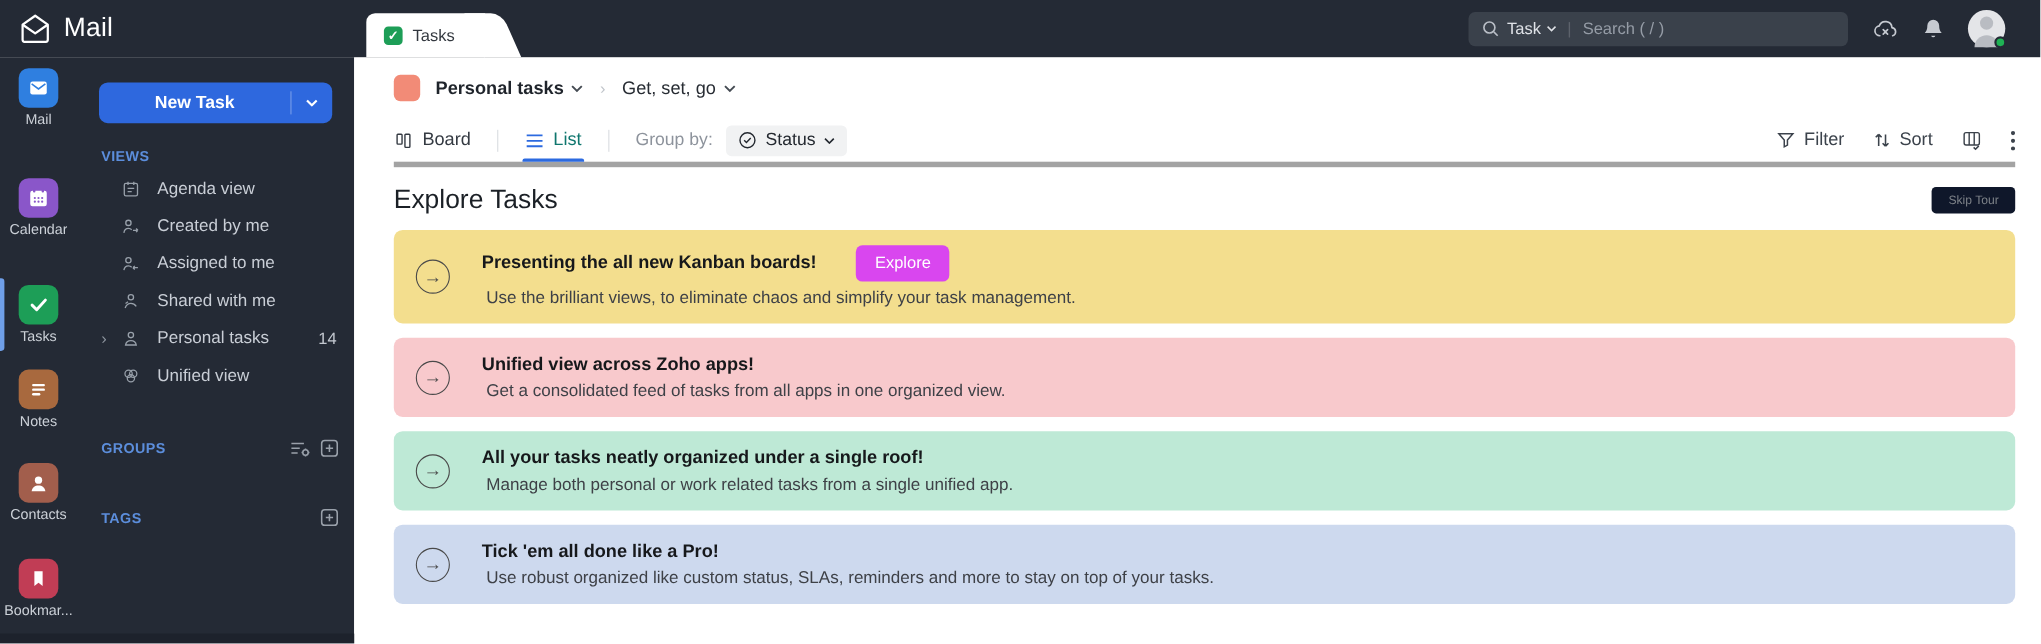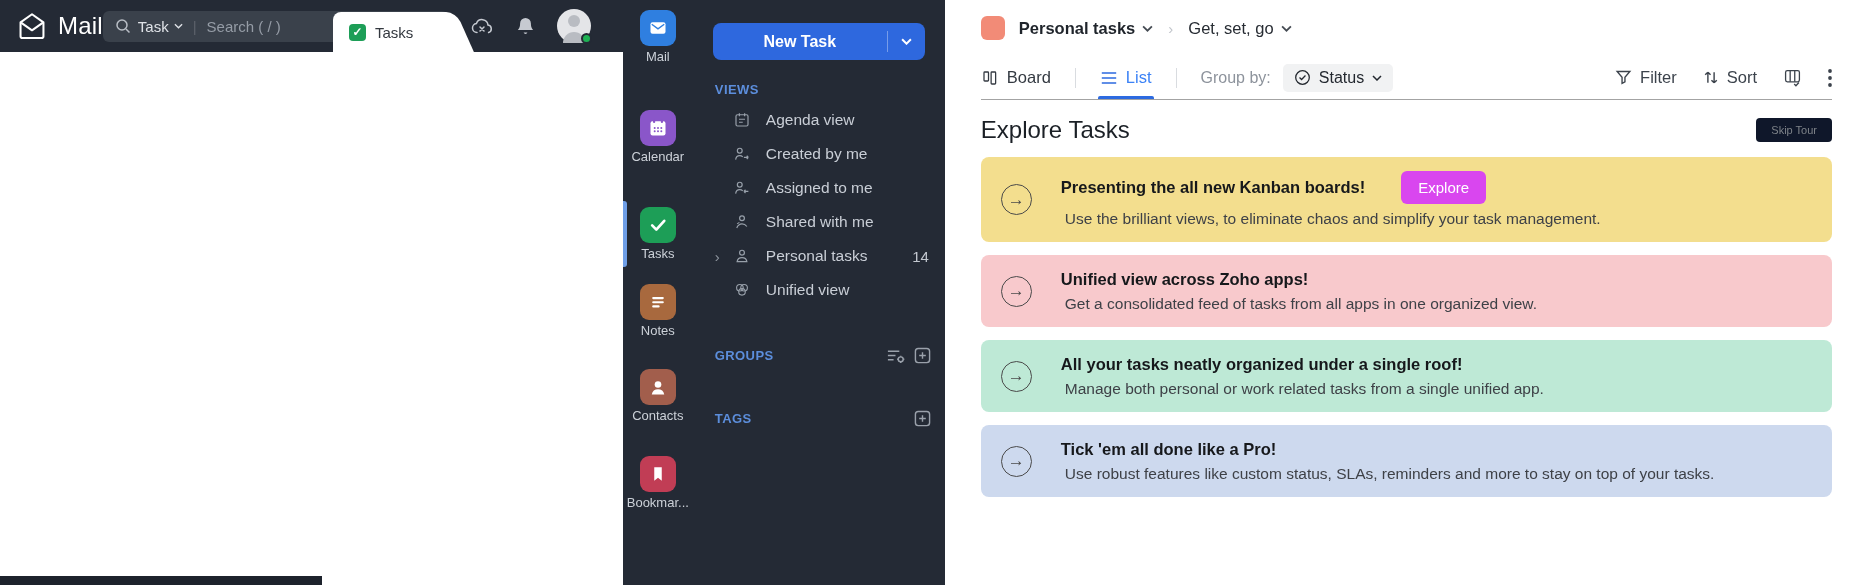--- a/index.html
+++ b/index.html
@@ -1,18 +1,18 @@
 <!DOCTYPE html>
 <html><head>
 <meta charset="utf-8">
 <style>
   * { margin:0; padding:0; box-sizing:border-box; }
   html,body { width:1855px; height:585px; overflow:hidden; }
   body { font-family:"Liberation Sans", sans-serif; background:#fff; }
-  .app { position:relative; width:1855px; height:585px; display:flex; flex-direction:row; }
+  .app { position:relative; width:1855px; height:585px; display:flex; flex-direction:column; }
 
   
   .topbar { position:relative; height:52px; background:#242a35; display:flex; align-items:center; flex-shrink:0; z-index:5; }
   .logo { display:flex; align-items:center; gap:10px; padding-left:16px; }
   .logo-text { color:#fff; font-size:24px; font-weight:400; letter-spacing:.2px; }
   .tab { position:absolute; left:333px; bottom:0; height:40px; width:108px; background:#fff; border-radius:8px 0 0 0; display:flex; align-items:center; gap:9px; padding-left:16px; }
   .tab::after { content:""; position:absolute; right:-24px; top:0; width:34px; height:40px; background:#fff; transform:skewX(24deg); border-radius:0 10px 0 0; }
   .tab-check { width:17px; height:17px; border-radius:4px; background:#1d9e57; color:#fff; font-size:12px; font-weight:bold; display:flex; align-items:center; justify-content:center; z-index:1; }
   .tab-label { font-size:15px; color:#33383f; z-index:1; }
   .topbar-right { margin-left:auto; display:flex; align-items:center; gap:22px; padding-right:32px; }
@@ -56,23 +56,23 @@
   
   .main { flex:1; background:#fff; display:flex; flex-direction:column; padding:0 23px 0 36px; min-width:0; }
   .breadcrumb { display:flex; align-items:center; height:56px; gap:9px; }
   .swatch { width:24px; height:24px; border-radius:6px; background:#f28b77; margin-right:5px; }
   .crumb { display:flex; align-items:center; gap:7px; cursor:pointer; }
   .crumb-name { font-size:16.5px; font-weight:bold; color:#1f242b; }
   .crumb-name2 { font-size:16.5px; color:#272c33; }
   .crumb-sep { color:#c0c4ca; font-size:15px; padding:0 6px; }
   .caret-dark { color:#454b53; display:flex; }
 
-  .toolbar { display:flex; align-items:center; height:44px; border-bottom:1px solid #a3a3a3; }
+  .toolbar { display:flex; align-items:center; height:44px; border-bottom:5px solid #a3a3a3; }
   .tool-tab { display:flex; align-items:center; gap:8px; font-size:16.5px; color:#343a42; cursor:pointer; position:relative; height:100%; }
-  .tool-tab.active { color:#3b82f6; }
+  .tool-tab.active { color:#0f766e; }
   .tool-tab.active::after { content:""; position:absolute; left:-2px; right:-2px; bottom:0; height:3px; background:#2c6ae0; border-radius:2px 2px 0 0; }
   .tool-sep { width:1px; height:20px; background:#d9dce0; margin:0 24px; }
   .groupby-label { color:#8d939c; font-size:16px; margin-right:12px; }
   .status-pill { display:flex; align-items:center; gap:8px; background:#f1f2f3; border-radius:5px; padding:5px 11px; font-size:16px; color:#23282f; cursor:pointer; }
   .toolbar-right { margin-left:auto; display:flex; align-items:center; gap:26px; color:#3c434c; }
   .tool-btn { display:flex; align-items:center; gap:8px; font-size:16.5px; color:#3c434c; cursor:pointer; }
 
   .explore-row { display:flex; align-items:center; margin-top:16px; }
   .explore-title { font-size:24px; color:#1b2026; font-weight:500; }
   .skip-btn { margin-left:auto; background:#0f172a; border:none; border-radius:4px; padding:6px 15px; font-size:11px; color:#7d8288; cursor:pointer; font-family:inherit; }
@@ -443,20 +443,20 @@
             <div class="banner-sub">Manage both personal or work related tasks from a single unified app.</div>
           </div>
         </div>
 
         <div class="banner" style="background-color: rgb(205, 217, 238);">
           <span class="arrow-circle">→</span>
           <div class="banner-texts">
             <div class="banner-title-row">
               <span class="banner-title">Tick 'em all done like a Pro!</span>
             </div>
-            <div class="banner-sub">Use robust features like custom status, SLAs, reminders and more to stay on top of your tasks.</div>
+            <div class="banner-sub">Use robust organized like custom status, SLAs, reminders and more to stay on top of your tasks.</div>
           </div>
         </div>
 
       </div>
     </main>
   </div>
 </div>
 
 </body></html>

